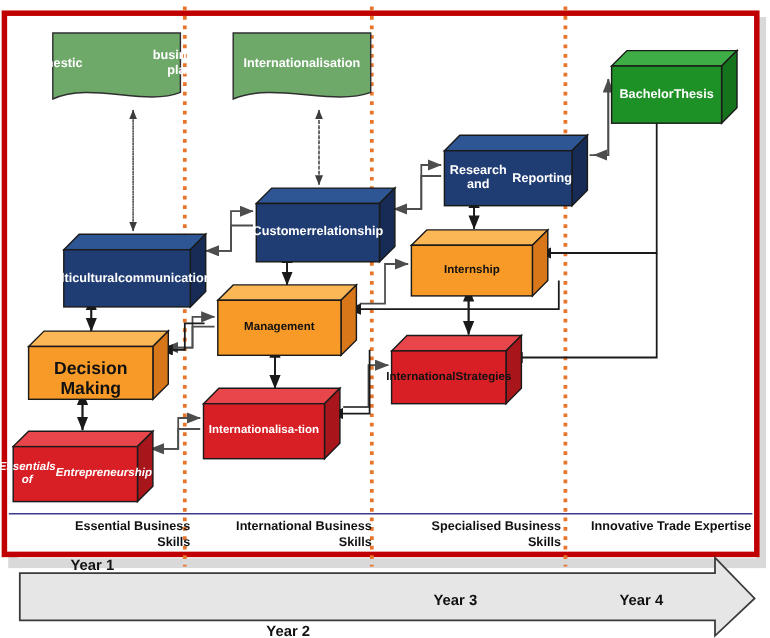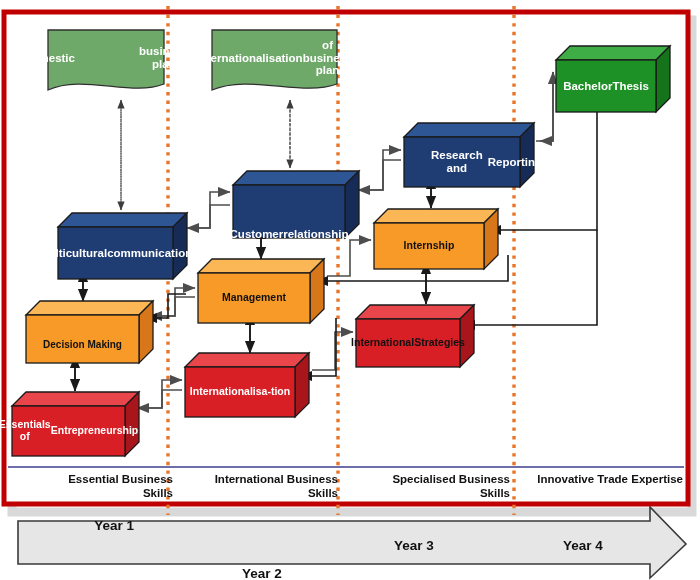--- a/index.html
+++ b/index.html
@@ -151,73 +151,72 @@
 
   <div id="labels">
       <div class="boxlabel lab-white" style="left: 48px; top: 30px; width: 116px; height: 56px; font-size: 11.5px; gap: 32px;">
         <span>Domestic</span>
         <br>
         <span>business plan</span>
       </div>
       <div class="boxlabel lab-white" style="left: 212px; top: 30px; width: 125px; height: 56px; font-size: 11.5px;">
         <span>Internationalisation</span>
         <br>
-        <span>of business plan</span>
       </div>
       <div class="boxlabel lab-white" style="left: 556px; top: 60px; width: 100px; height: 52px; font-size: 11.5px;">
         <span>Bachelor</span>
         <br>
         <span>Thesis</span>
       </div>
-      <div class="boxlabel lab-white" style="left: 404px; top: 137px; width: 116px; height: 50px; font-size: 11.5px; padding-left: 22px;">
+      <div class="boxlabel lab-white" style="left: 404px; top: 137px; width: 116px; height: 50px; font-size: 11.5px;">
         <span>Research and</span>
         <br>
         <span>Reporting</span>
       </div>
-      <div class="boxlabel lab-white" style="left: 233px; top: 185px; width: 112px; height: 53px; font-size: 11.5px; margin-top: 23px;">
+      <div class="boxlabel lab-white" style="left: 233px; top: 185px; width: 112px; height: 53px; font-size: 11.5px;">
         <span>Customer</span>
         <br>
         <span>relationship</span>
       </div>
       <div class="boxlabel lab-white" style="left: 58px; top: 227px; width: 115px; height: 52px; font-size: 11.5px; text-align: center;">
         <span>Multicultural</span>
         <br>
         <span>communication</span>
       </div>
       <div class="boxlabel lab-black" style="left: 374px; top: 223px; width: 110px; height: 46px; font-size: 10.5px;">
         <span>Internship</span>
       </div>
       <div class="boxlabel lab-black" style="left: 198px; top: 273px; width: 112px; height: 50px; font-size: 10.5px;">
         <br>
         <span>Management</span>
       </div>
-      <div class="boxlabel lab-black" style="left: 26px; top: 315px; width: 113px; height: 60px; font-size: 10px;">
+      <div class="boxlabel lab-black" style="left: 26px; top: 315px; width: 113px; height: 60px; font-size: 16px;">
         <span>Decision Making</span>
       </div>
       <div class="boxlabel lab-black" style="left: 356px; top: 319px; width: 104px; height: 48px; font-size: 10.5px; border-radius: 19px;">
         <span>International</span>
         <br>
         <span>Strategies</span>
       </div>
       <div class="boxlabel lab-white" style="left: 185px; top: 367px; width: 110px; height: 50px; font-size: 10.5px; border-radius: 10px;">
         <span>Internationalisa-</span>
         <br>
         <span>tion</span>
       </div>
-      <div class="boxlabel lab-white" style="left: 12px; top: 406px; width: 113px; height: 50px; font-size: 10.5px;">
+      <div class="boxlabel lab-white" style="left: 12px; top: 406px; width: 113px; height: 50px; font-size: 10.5px; font-style: italic;">
         <span>Essentials of</span>
         <br>
         <span>Entrepreneurship</span>
       </div>
     </div>
   <div id="phaselabels">
       <div class="phase-label" style="left: 3px; top: 472px; width: 170px;"><span>Essential Business</span><br><span>Skills</span></div>
       <div class="phase-label" style="left: 168px; top: 472px; width: 170px;"><span>International Business</span><br><span>Skills</span></div>
       <div class="phase-label" style="left: 340px; top: 472px; width: 170px;"><span>Specialised Business</span><br><span>Skills</span></div>
       <div class="phase-label" style="left: 513px; top: 472px; width: 170px;"><span>Innovative Trade Expertise</span></div>
     </div>
   <div id="yearlabels">
-      <div class="year-label" style="left: 34px; top: 518px; width: 100px; text-align: right;">Year 1</div>
+      <div class="year-label" style="left: 34px; top: 506px; width: 100px;">Year 1</div>
       <div class="year-label" style="left: 212px; top: 538px; width: 100px; margin-top: 28px;">Year 2</div>
       <div class="year-label" style="left: 364px; top: 538px; width: 100px;">Year 3</div>
       <div class="year-label" style="left: 533px; top: 538px; width: 100px;">Year 4</div>
     </div>
 </div>
 
 </body></html>

